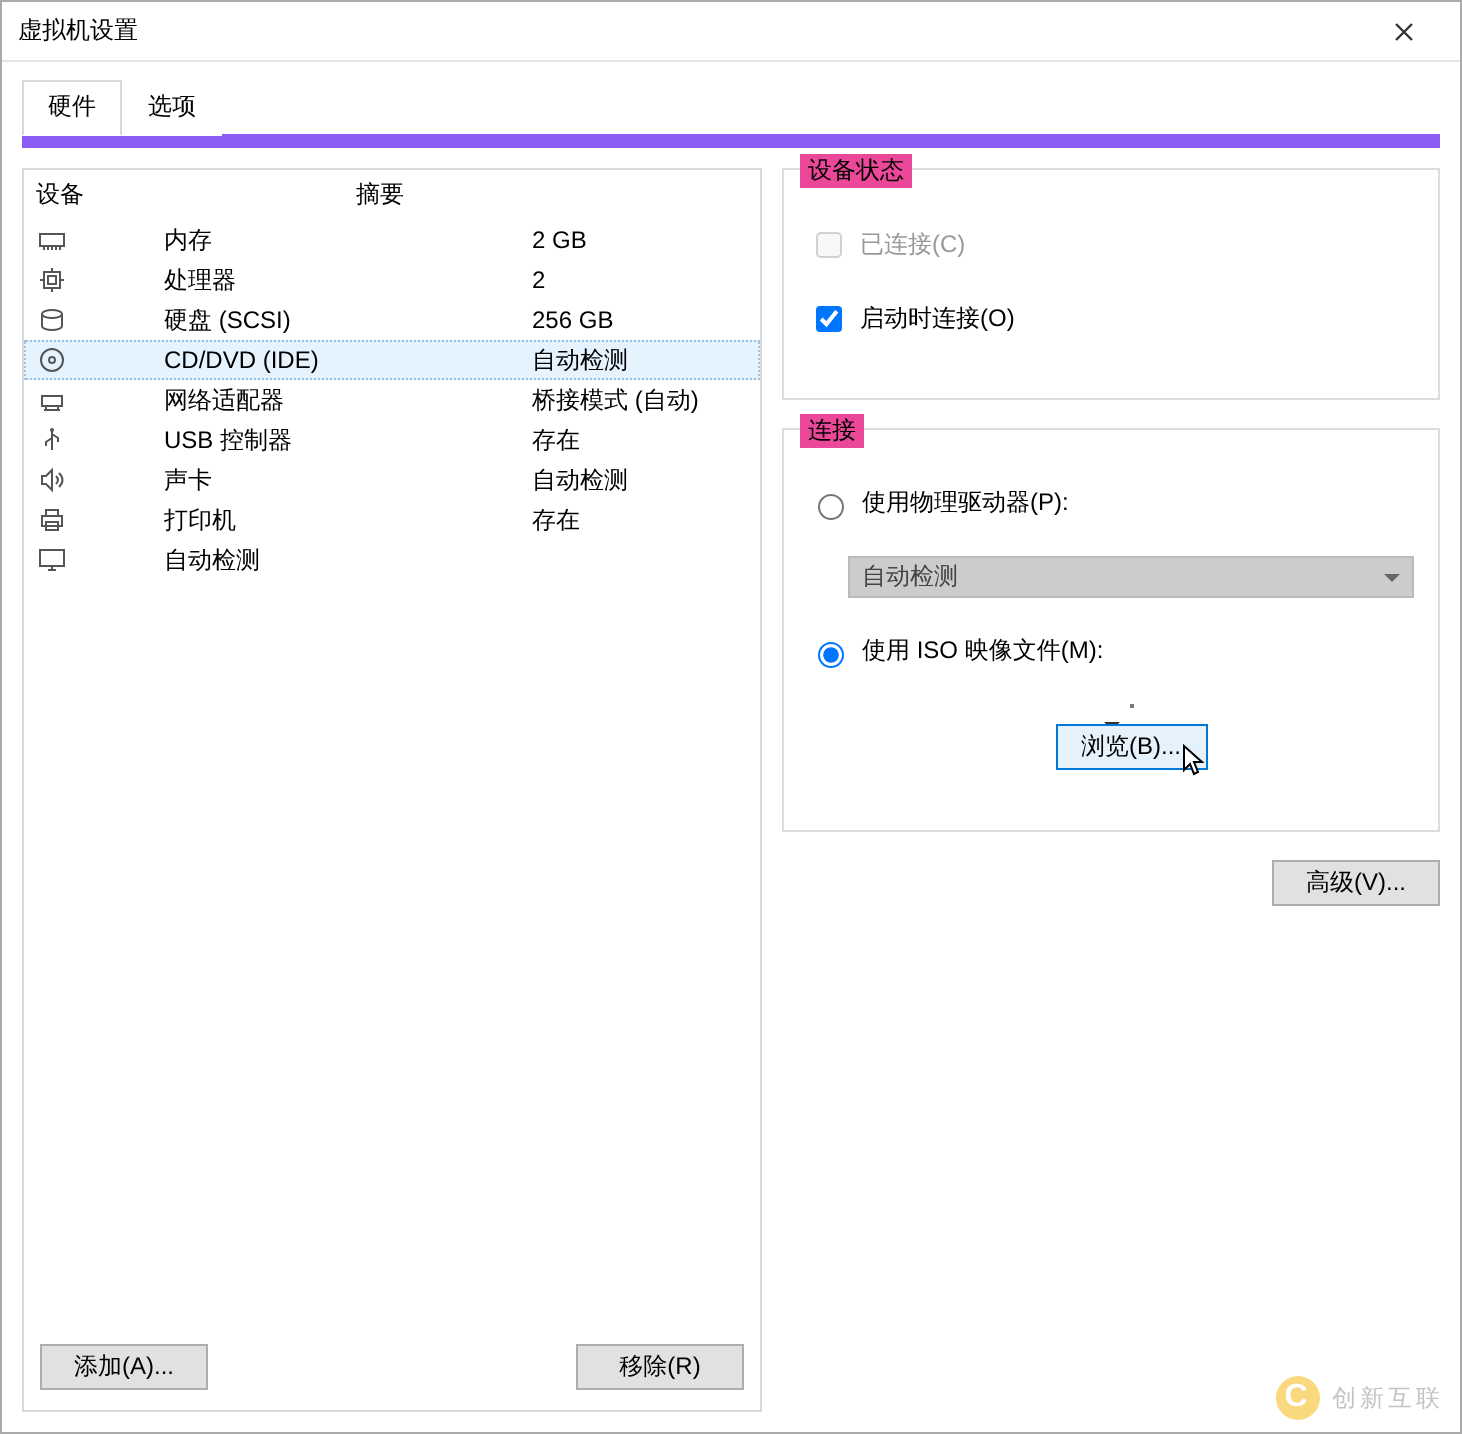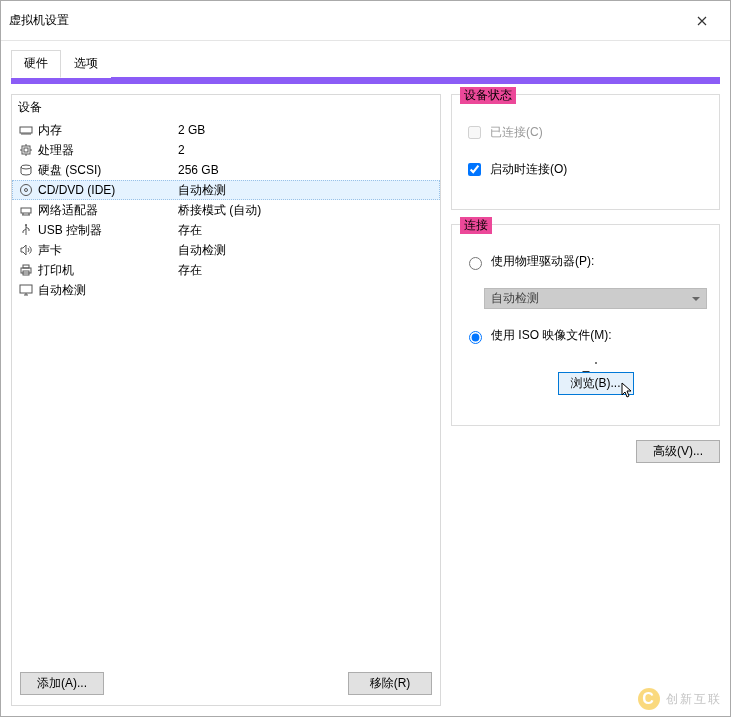--- a/index.html
+++ b/index.html
@@ -1,31 +1,31 @@
 <!DOCTYPE html>
 <html><head>
 <meta charset="utf-8">
 <style>
   * { box-sizing: border-box; font-family: "Microsoft YaHei", "Segoe UI", Tahoma, sans-serif; font-size: 12px; }
   body { margin: 0; background: #fff; }
   .window { width: 731px; height: 717px; border: 1px solid #aaa; background: #fff; display: flex; flex-direction: column; position: relative; }
-  .titlebar { height: 40px; display: flex; align-items: center; padding: 0 8px; border-bottom: 1px solid #e5e5e5; }
+  .titlebar { height: 30px; display: flex; align-items: center; padding: 0 8px; border-bottom: 1px solid #e5e5e5; }
   .title { flex: 1; }
   .close-btn { width: 40px; height: 28px; display: flex; align-items: center; justify-content: center; font-size: 14px; }
   .content { flex: 1; padding: 8px 10px 10px 10px; display: flex; flex-direction: column; }
   .tabs { display: flex; border-bottom: 7px solid #8b5cf6; }
   .tab { padding: 4px 12px 5px 12px; border: 1px solid transparent; border-bottom: none; position: relative; top: 1px; background: #fff; }
   .tab.active { border-color: #d9d9d9; border-bottom: 1px solid #fff; }
   .body { flex: 1; display: flex; gap: 10px; padding-top: 10px; }
-  .left { width: 430px; display: flex; flex-direction: column; border: 1px solid #d9d9d9; }
+  .left { width: 370px; display: flex; flex-direction: column; border: 1px solid #d9d9d9; }
   .list { flex: 1; overflow: auto; }
   .list-header { display: flex; padding: 4px 6px; }
   .col-dev { flex: 0 0 160px; }
   .col-sum { flex: 1; }
-  .row { display: flex; align-items: center; padding: 1.5px 6px; }
+  .row { display: flex; align-items: center; padding: 1.5px 6px; gap: 44px; }
   .row .icon { width: 16px; height: 16px; margin-right: 4px; display: inline-flex; align-items: center; justify-content: center; }
   .row .name { flex: 0 0 140px; }
   .row .summary { flex: 1; }
   .row.selected { background: #e5f3ff; border: 1px dotted #99c2e8; padding: 0.5px 5px; }
   .left-btns { display: flex; justify-content: space-between; gap: 10px; padding: 8px 8px 10px 8px; }
   .btn { min-width: 84px; height: 23px; border: 1px solid #adadad; background: #e1e1e1; display: inline-flex; align-items: center; justify-content: center; padding: 0 10px; }
   .btn.highlight { border-color: #0078d7; background: #e5f1fb; }
   .right { flex: 1; display: flex; flex-direction: column; gap: 14px; }
   .group { border: 1px solid #dcdcdc; padding: 10px 12px 12px 12px; position: relative; }
   .group .legend { position: absolute; top: -8px; left: 8px; background: #ec4899; padding: 0 4px; }
@@ -62,20 +62,21 @@
       <div class="tab active"><span>硬件</span></div>
       <div class="tab"><span>选项</span></div>
     </div>
 
     <div class="body">
 
       <div class="left">
         <div class="list">
           <div class="list-header">
             <span class="col-dev">设备</span>
+            <span class="col-sum">摘要</span>
           </div>
           <div id="device-rows">
               <div class="row">
                 <span class="icon">
                   <svg width="14" height="14" viewBox="0 0 14 14">
                     <rect x="1" y="4" width="12" height="6" fill="none" stroke="#555"></rect>
                     <path d="M3 10 v2 M5 10 v2 M7 10 v2 M9 10 v2 M11 10 v2" stroke="#555"></path>
                   </svg>
                 </span>
                 <span class="name">内存</span>

